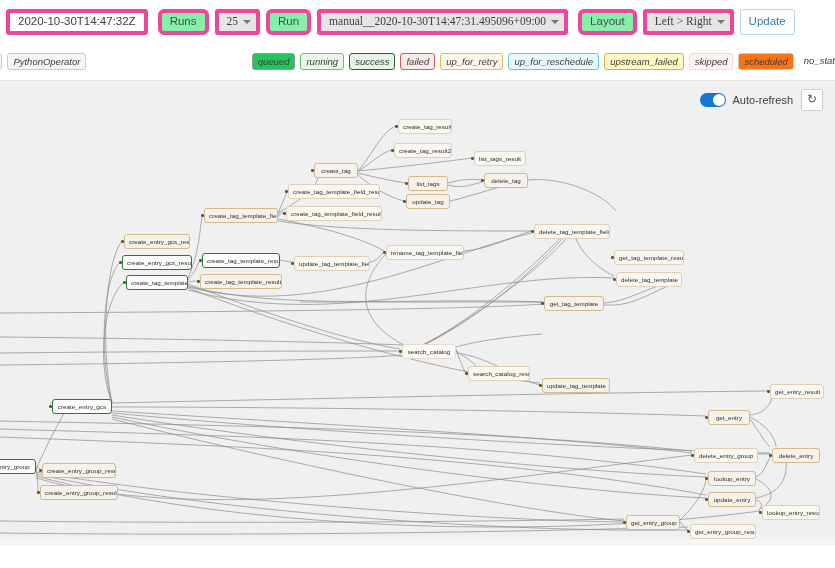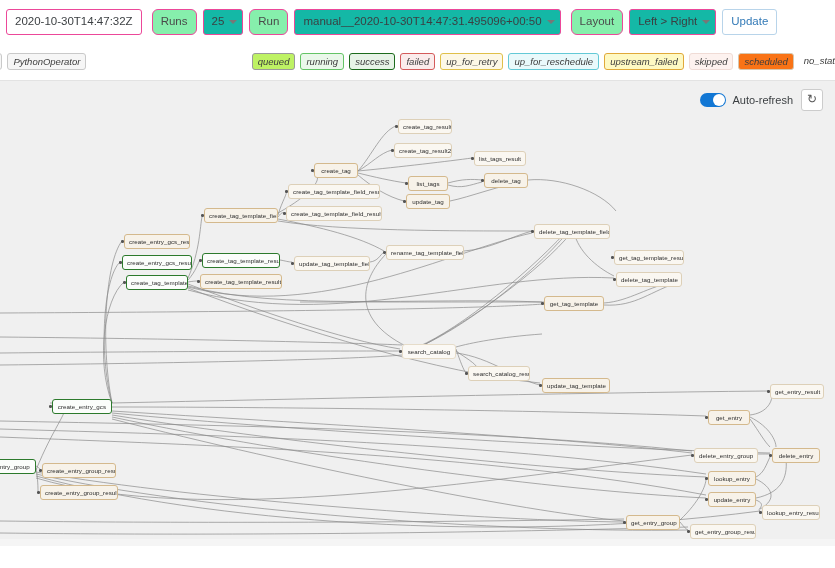--- a/index.html
+++ b/index.html
@@ -25,39 +25,40 @@
     display: flex;
     align-items: center;
     box-sizing: border-box;
     padding-left: 6px;
   }
   .ctrl {
     box-sizing: border-box;
     height: 26px;
     font-size: 11.5px;
     color: #3b3f42;
-    border: 1px solid #ec4899;
+    border: 4px solid #ec4899;
     border-radius: 3px;
     background: #ffffff;
     display: flex;
     align-items: center;
     padding: 0 8px;
     white-space: nowrap;
     line-height: 1;
   }
   .ctrl.grey {
     background: #86efac;
     color: #4a4a4a;
     border-radius: 6px;
   }
   .ctrl.input-box { background:#fff; }
   .ctrl.select {
     padding-right: 18px;
     position: relative;
-    background: #14b8a6;
+    background: #e5e5e5;
+    font-family: Liberation Serif, serif;
   }
   .ctrl.select .caret {
     position: absolute;
     right: 5px; top: 50%;
     margin-top: -2px;
     width: 0; height: 0;
     border-left: 4px solid transparent;
     border-right: 4px solid transparent;
     border-top: 4px solid #777;
   }
@@ -240,42 +241,42 @@
     <div class="ctrl grey">Runs</div>
     <div class="gap-sm"></div>
     <div class="ctrl select">
       <span>25</span>
       <span class="caret"></span>
     </div>
     <div class="gap-sm"></div>
     <div class="ctrl grey">Run</div>
     <div class="gap-sm"></div>
     <div class="ctrl select runid">
-      <span>manual__2020-10-30T14:47:31.495096+00:50</span>
+      <span>manual__2020-10-30T14:47:31.495096+09:00</span>
       <span class="caret"></span>
     </div>
     <div class="gap-md"></div>
     <div class="ctrl grey">Layout</div>
     <div class="gap-sm"></div>
     <div class="ctrl select">
       <span>Left &gt; Right</span>
       <span class="caret"></span>
     </div>
     <div class="gap-sm"></div>
     <div class="ctrl link">Update</div>
     <div class="gap-lg"></div>
   </div>
 
   <div class="legendbar">
     <div class="oplist">
         <div class="chip plain">ator</div>
         <div class="chip plain">PythonOperator</div>
       </div>
     <div class="statuses">
-        <div class="chip" style="border-color: rgb(154, 154, 154); background: #bef264;">queued</div>
+        <div class="chip" style="border-color: rgb(154, 154, 154); background: #22c55e;">queued</div>
         <div class="chip" style="border-color: rgb(100, 196, 102); background: rgb(234, 248, 234);">running</div>
         <div class="chip" style="border-color: rgb(28, 107, 28); background: rgb(231, 243, 231);">success</div>
         <div class="chip" style="border-color: rgb(212, 91, 91); background: rgb(251, 236, 236);">failed</div>
         <div class="chip" style="border-color: rgb(224, 192, 74); background: rgb(253, 248, 230);">up_for_retry</div>
         <div class="chip" style="border-color: rgb(99, 201, 214); background: rgb(233, 249, 251);">up_for_reschedule</div>
         <div class="chip" style="border-color: rgb(224, 169, 58); background: #fef9c3;">upstream_failed</div>
         <div class="chip" style="border-color: rgb(240, 220, 214); background: rgb(253, 242, 239);">skipped</div>
         <div class="chip" style="border-color: rgb(214, 199, 176); background: #f97316;">scheduled</div>
         <div class="chip nostatus">no_status</div>
       </div>

